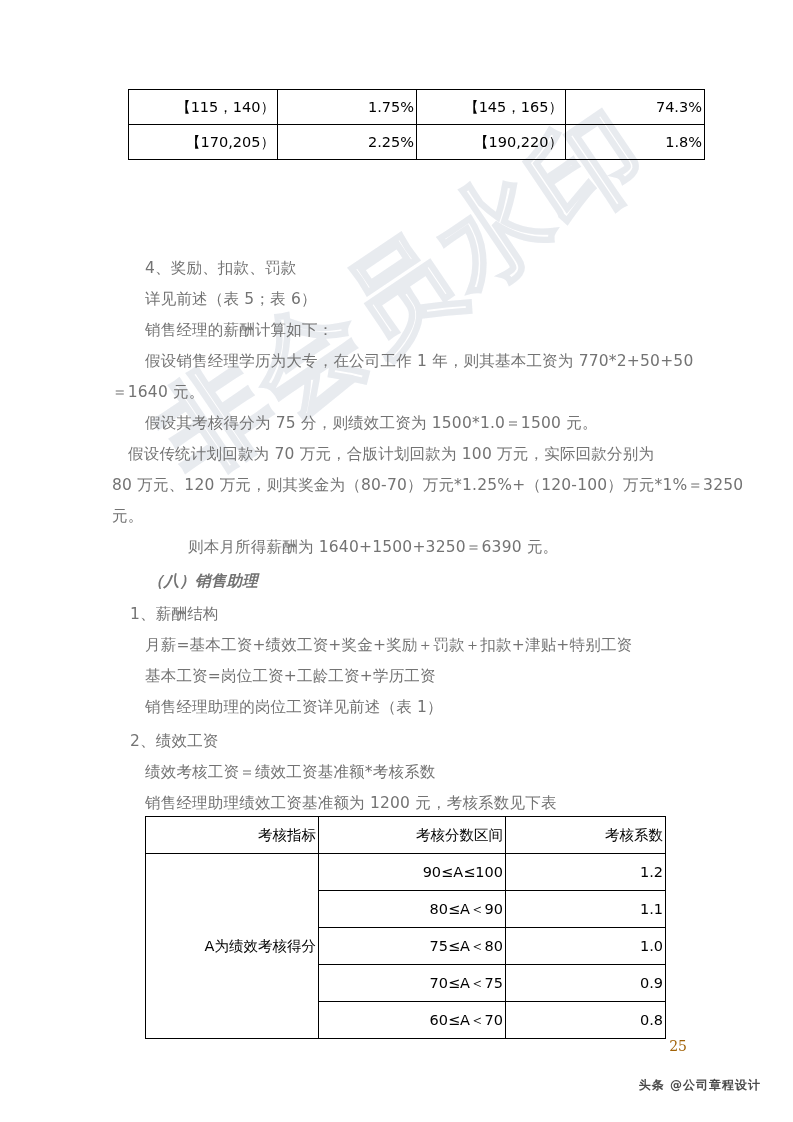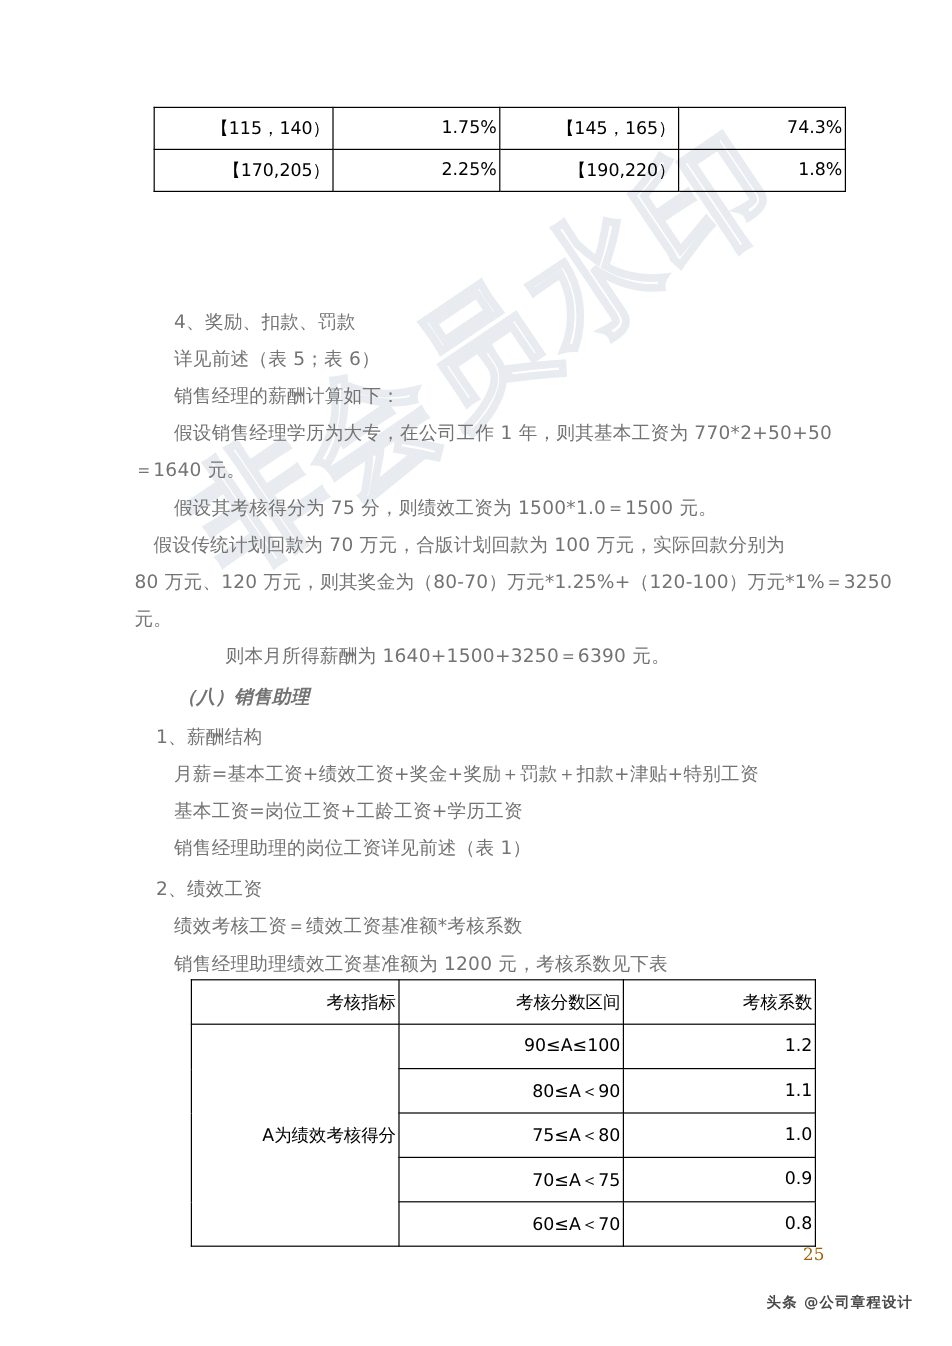--- a/index.html
+++ b/index.html
@@ -73,21 +73,21 @@
     width: 556px;
   }
   #table-rates td { height: 34px; }
   #table-rates td.c1 { width: 144px; }
   #table-rates td.c2 { width: 134px; }
   #table-rates td.c3 { width: 144px; }
   #table-rates td.c4 { width: 134px; }
 
   #table-coeff {
     position: absolute;
-    left: 159px;
+    left: 145px;
     top: 816px;
     width: 505px;
     padding-left: 28px;
   }
   #table-coeff td { height: 36px; }
   #table-coeff td.k1 { width: 168px; }
   #table-coeff td.k2 { width: 182px; }
   #table-coeff td.k3 { width: 155px; }
 
   .cjk { font-family: "DejaVu Sans", "Liberation Sans", sans-serif; }

